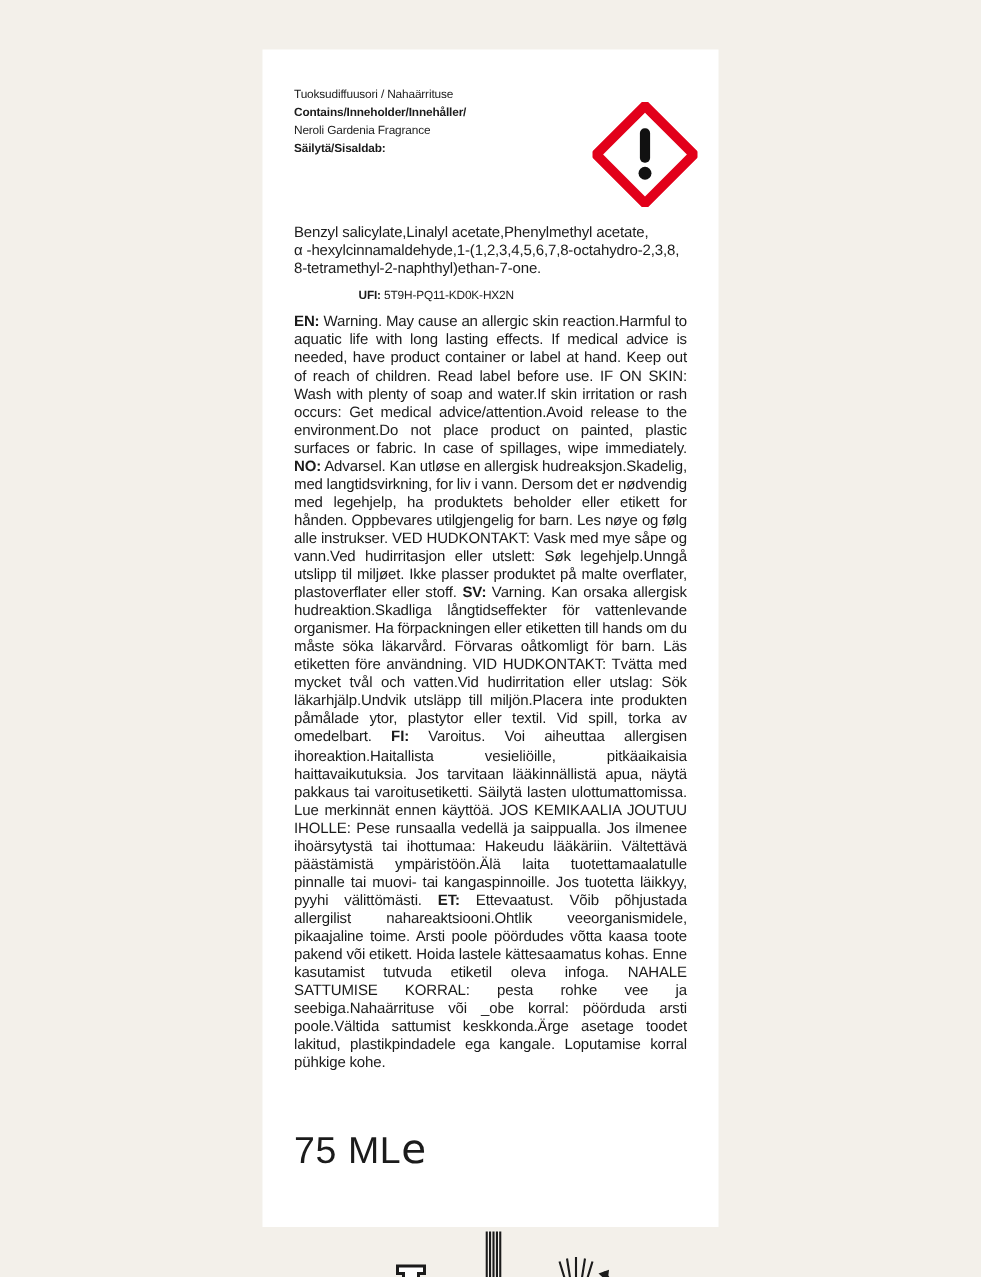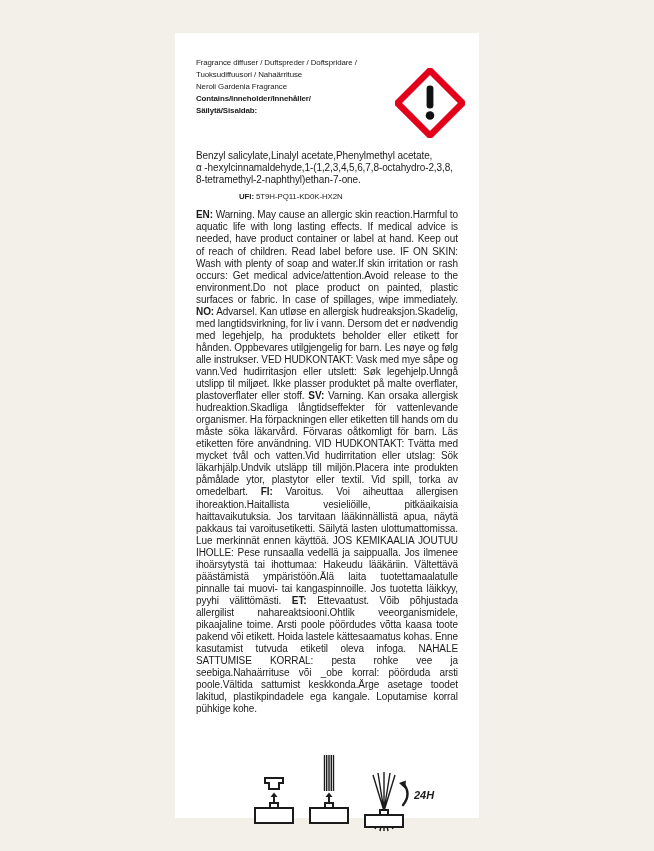--- a/index.html
+++ b/index.html
@@ -123,24 +123,23 @@
   .step-3 { left: 110px; font-style: italic; }
 </style>
 </head>
 <body>
 
 <div class="label-canvas">
   <div class="label-inner">
 
     <div class="header-row">
       <div class="header-text">
-        <div class="hline">Fragrance diffuser / Duftspreder / Doftspridare /</div>
         <div class="hline">Tuoksudiffuusori / Nahaärrituse</div>
+        <div class="hline bold">Contains/Inneholder/Innehåller/</div>
         <div class="hline">Neroli Gardenia Fragrance</div>
-        <div class="hline bold">Contains/Inneholder/Innehåller/</div>
         <div class="hline bold">Säilytä/Sisaldab:</div>
       </div>
 
       <div class="ghs">
         <svg width="70" height="70" viewBox="0 0 70 70">
           <rect x="35" y="2.5" width="46" height="46" transform="rotate(45 35 2.5)" fill="#ffffff" stroke="#e2001a" stroke-width="6.5"></rect>
           <rect x="31.6" y="17.5" width="6.8" height="23" rx="3.2" fill="#111111"></rect>
           <circle cx="35" cy="47.5" r="4.3" fill="#111111"></circle>
         </svg>
       </div>
@@ -152,20 +151,23 @@
       <div class="iline">8-tetramethyl-2-naphthyl)ethan-7-one.</div>
     </div>
 
     <div class="ufi">
       <b>UFI:</b>
       <span>5T9H-PQ11-KD0K-HX2N</span>
     </div>
 
     <div class="warnings" id="warnings-block"><span class="lang">EN:</span><span> Warning. May cause an allergic skin reaction.Harmful to aquatic life with long lasting effects. If medical advice is needed, have product container or label at hand. Keep out of reach of children. Read label before use. IF ON SKIN: Wash with plenty of soap and water.If skin irritation or rash occurs: Get medical advice/attention.Avoid release to the environment.Do not place product on painted, plastic surfaces or fabric.  In case of spillages, wipe immediately. </span><span class="lang">NO:</span><span> Advarsel.  Kan utløse en allergisk hudreaksjon.Skadelig, med langtidsvirkning, for liv i vann. Dersom det er nødvendig med legehjelp, ha produktets beholder eller etikett for hånden. Oppbevares utilgjengelig for barn. Les nøye og følg alle instrukser. VED HUDKONTAKT: Vask med mye såpe og vann.Ved hudirritasjon eller utslett: Søk legehjelp.Unngå utslipp til miljøet. Ikke plasser produktet på malte overflater, plastoverflater eller stoff. </span><span class="lang">SV:</span><span> Varning.  Kan orsaka allergisk hudreaktion.Skadliga långtidseffekter för vattenlevande organismer. Ha förpackningen eller etiketten till hands om du måste söka läkarvård. Förvaras oåtkomligt för barn. Läs etiketten före användning. VID HUDKONTAKT: Tvätta med mycket tvål och vatten.Vid hudirritation eller utslag: Sök läkarhjälp.Undvik utsläpp till miljön.Placera inte produkten påmålade ytor, plastytor eller textil.  Vid spill, torka av omedelbart. </span><span class="lang">FI:</span><span> Varoitus.  Voi aiheuttaa allergisen ihoreaktion.Haitallista vesieliöille, pitkäaikaisia haittavaikutuksia. Jos tarvitaan lääkinnällistä apua, näytä pakkaus tai varoitusetiketti. Säilytä lasten ulottumattomissa. Lue merkinnät ennen käyttöä. JOS KEMIKAALIA JOUTUU IHOLLE: Pese runsaalla vedellä ja saippualla. Jos ilmenee ihoärsytystä tai ihottumaa: Hakeudu lääkäriin. Vältettävä päästämistä ympäristöön.Älä laita tuotettamaalatulle pinnalle tai muovi- tai kangaspinnoille.  Jos tuotetta läikkyy, pyyhi välittömästi. </span><span class="lang">ET:</span><span>  Ettevaatust. Võib põhjustada allergilist nahareaktsiooni.Ohtlik veeorganismidele, pikaajaline toime. Arsti poole pöördudes võtta kaasa toote pakend või etikett. Hoida lastele kättesaamatus kohas. Enne kasutamist tutvuda etiketil oleva infoga. NAHALE SATTUMISE KORRAL: pesta rohke vee ja seebiga.Nahaärrituse või _obe korral: pöörduda arsti poole.Vältida sattumist keskkonda.Ärge asetage toodet lakitud, plastikpindadele ega kangale. Loputamise korral pühkige kohe.</span></div>
 
+    <div class="volume">
+      <span>75 ML</span><span class="est">e</span>
+    </div>
 
     <div class="pictograms">
 
       <div class="step step-1">
         <svg width="46" height="82" viewBox="0 0 46 82">
           <g fill="none" stroke="#1b1b1b" stroke-width="2">
             <path d="M14 25 h18 v5 h-4 v6 h-10 v-6 h-4 z" fill="#ffffff"></path>
             <path d="M23 42 v9"></path>
             <path d="M19.5 44 L23 39.5 L26.5 44 z" fill="#1b1b1b" stroke="none"></path>
             <path d="M19 55 h8 v-5 h-8 z" fill="#ffffff"></path>

